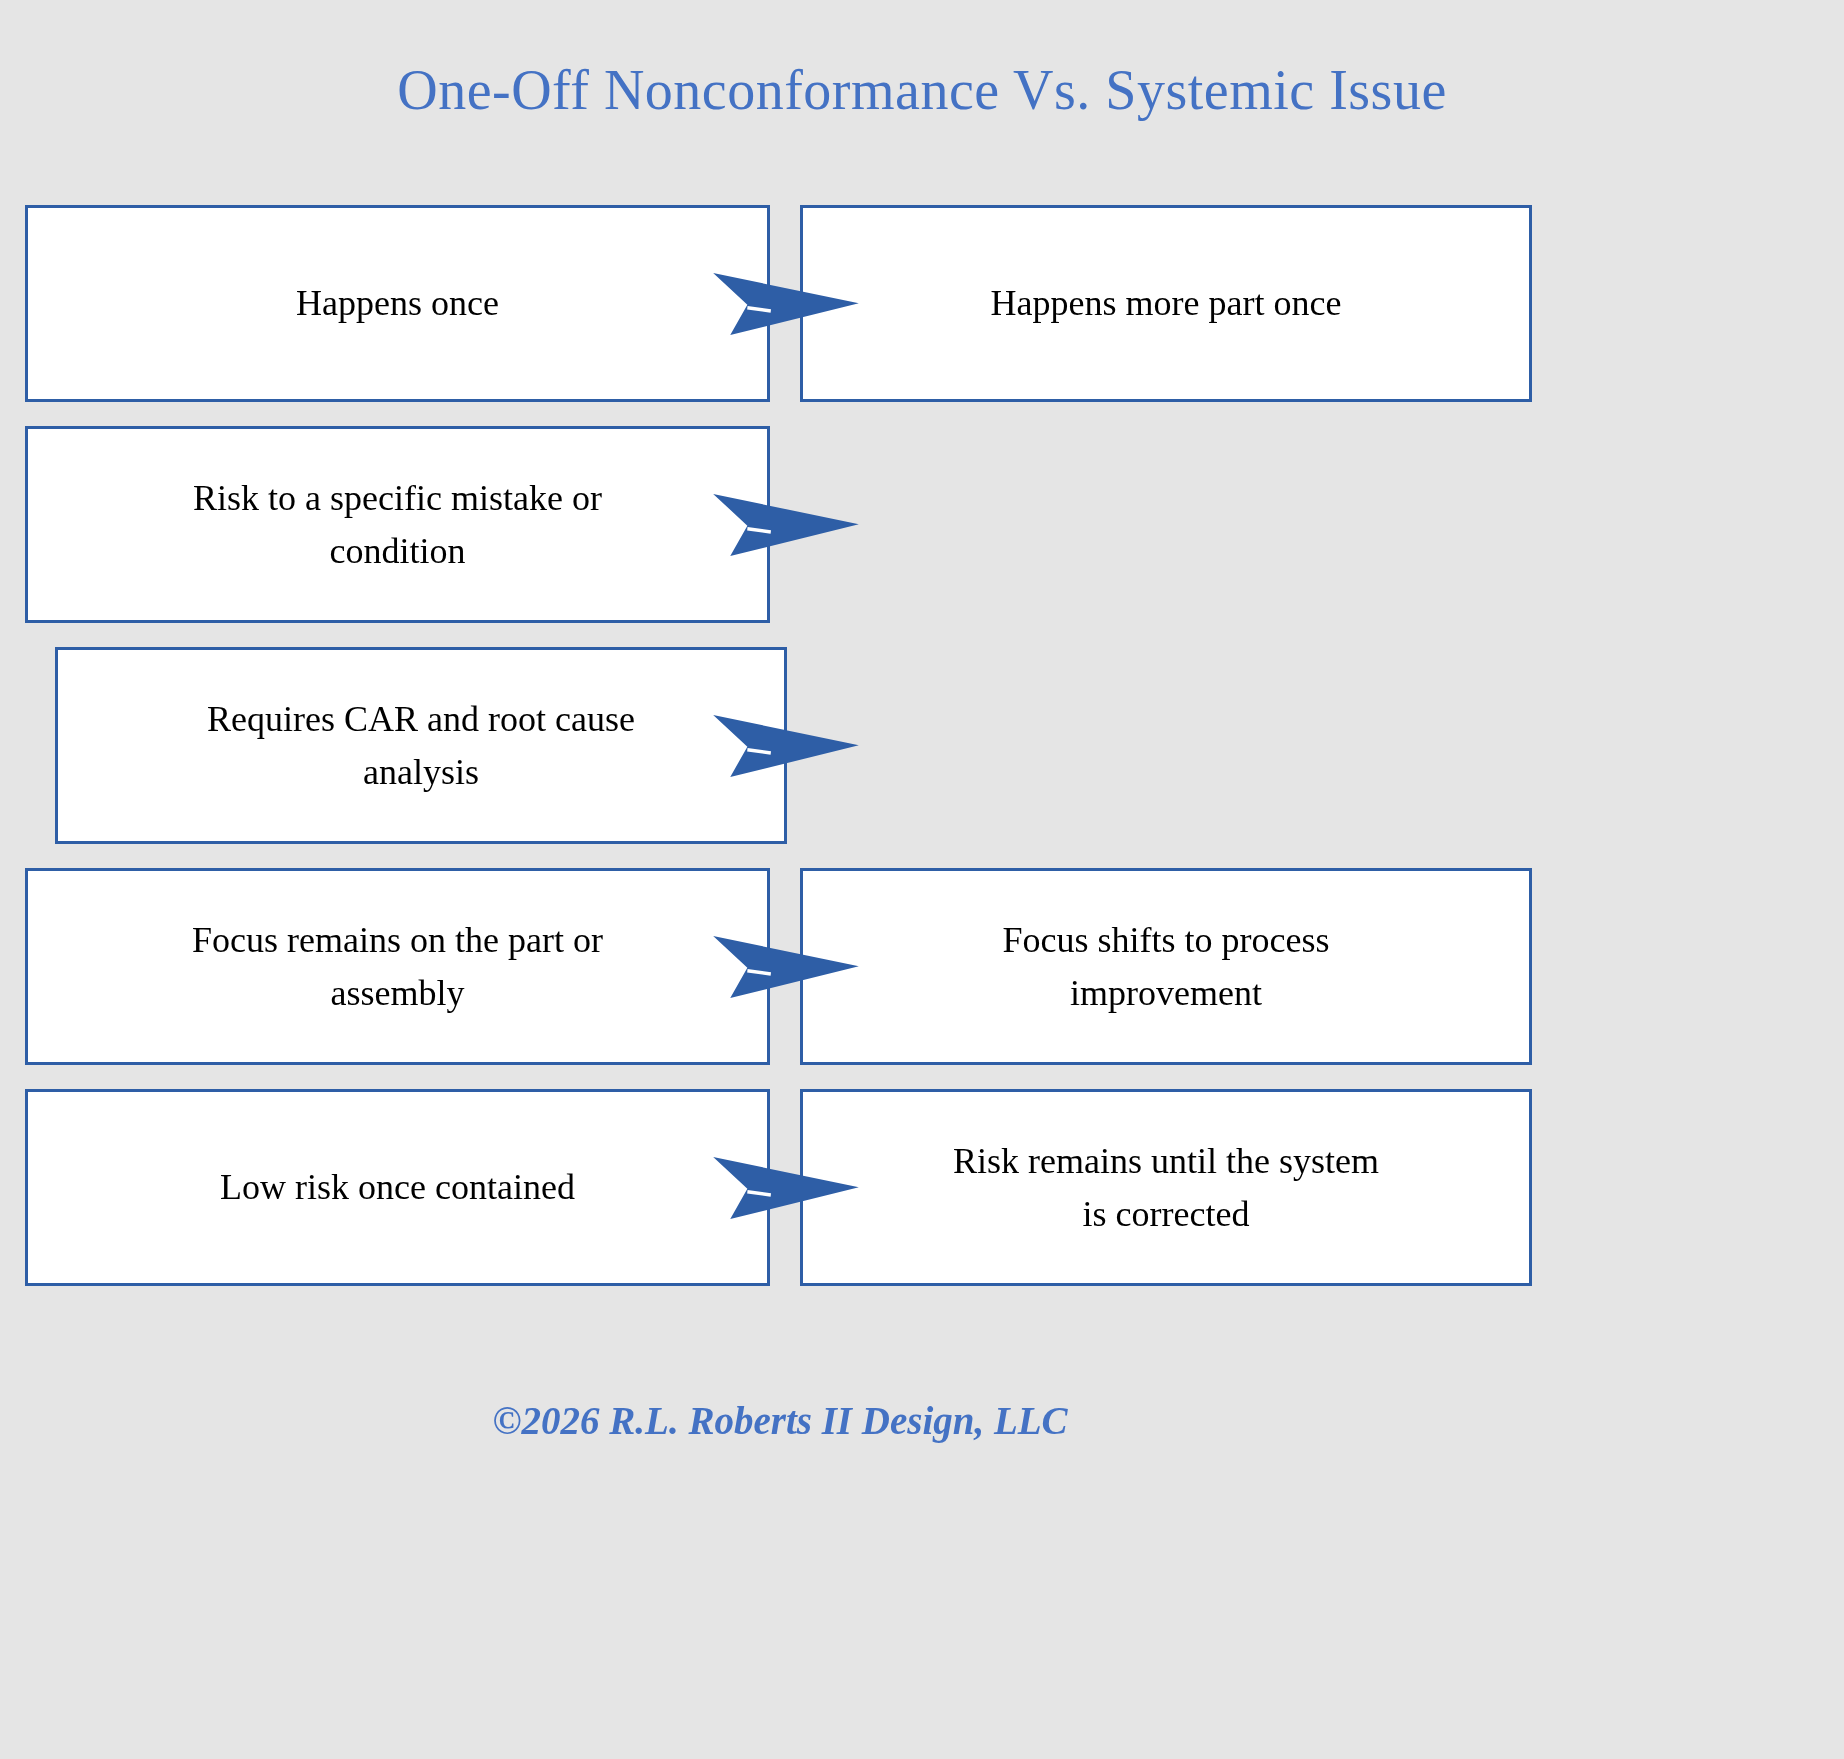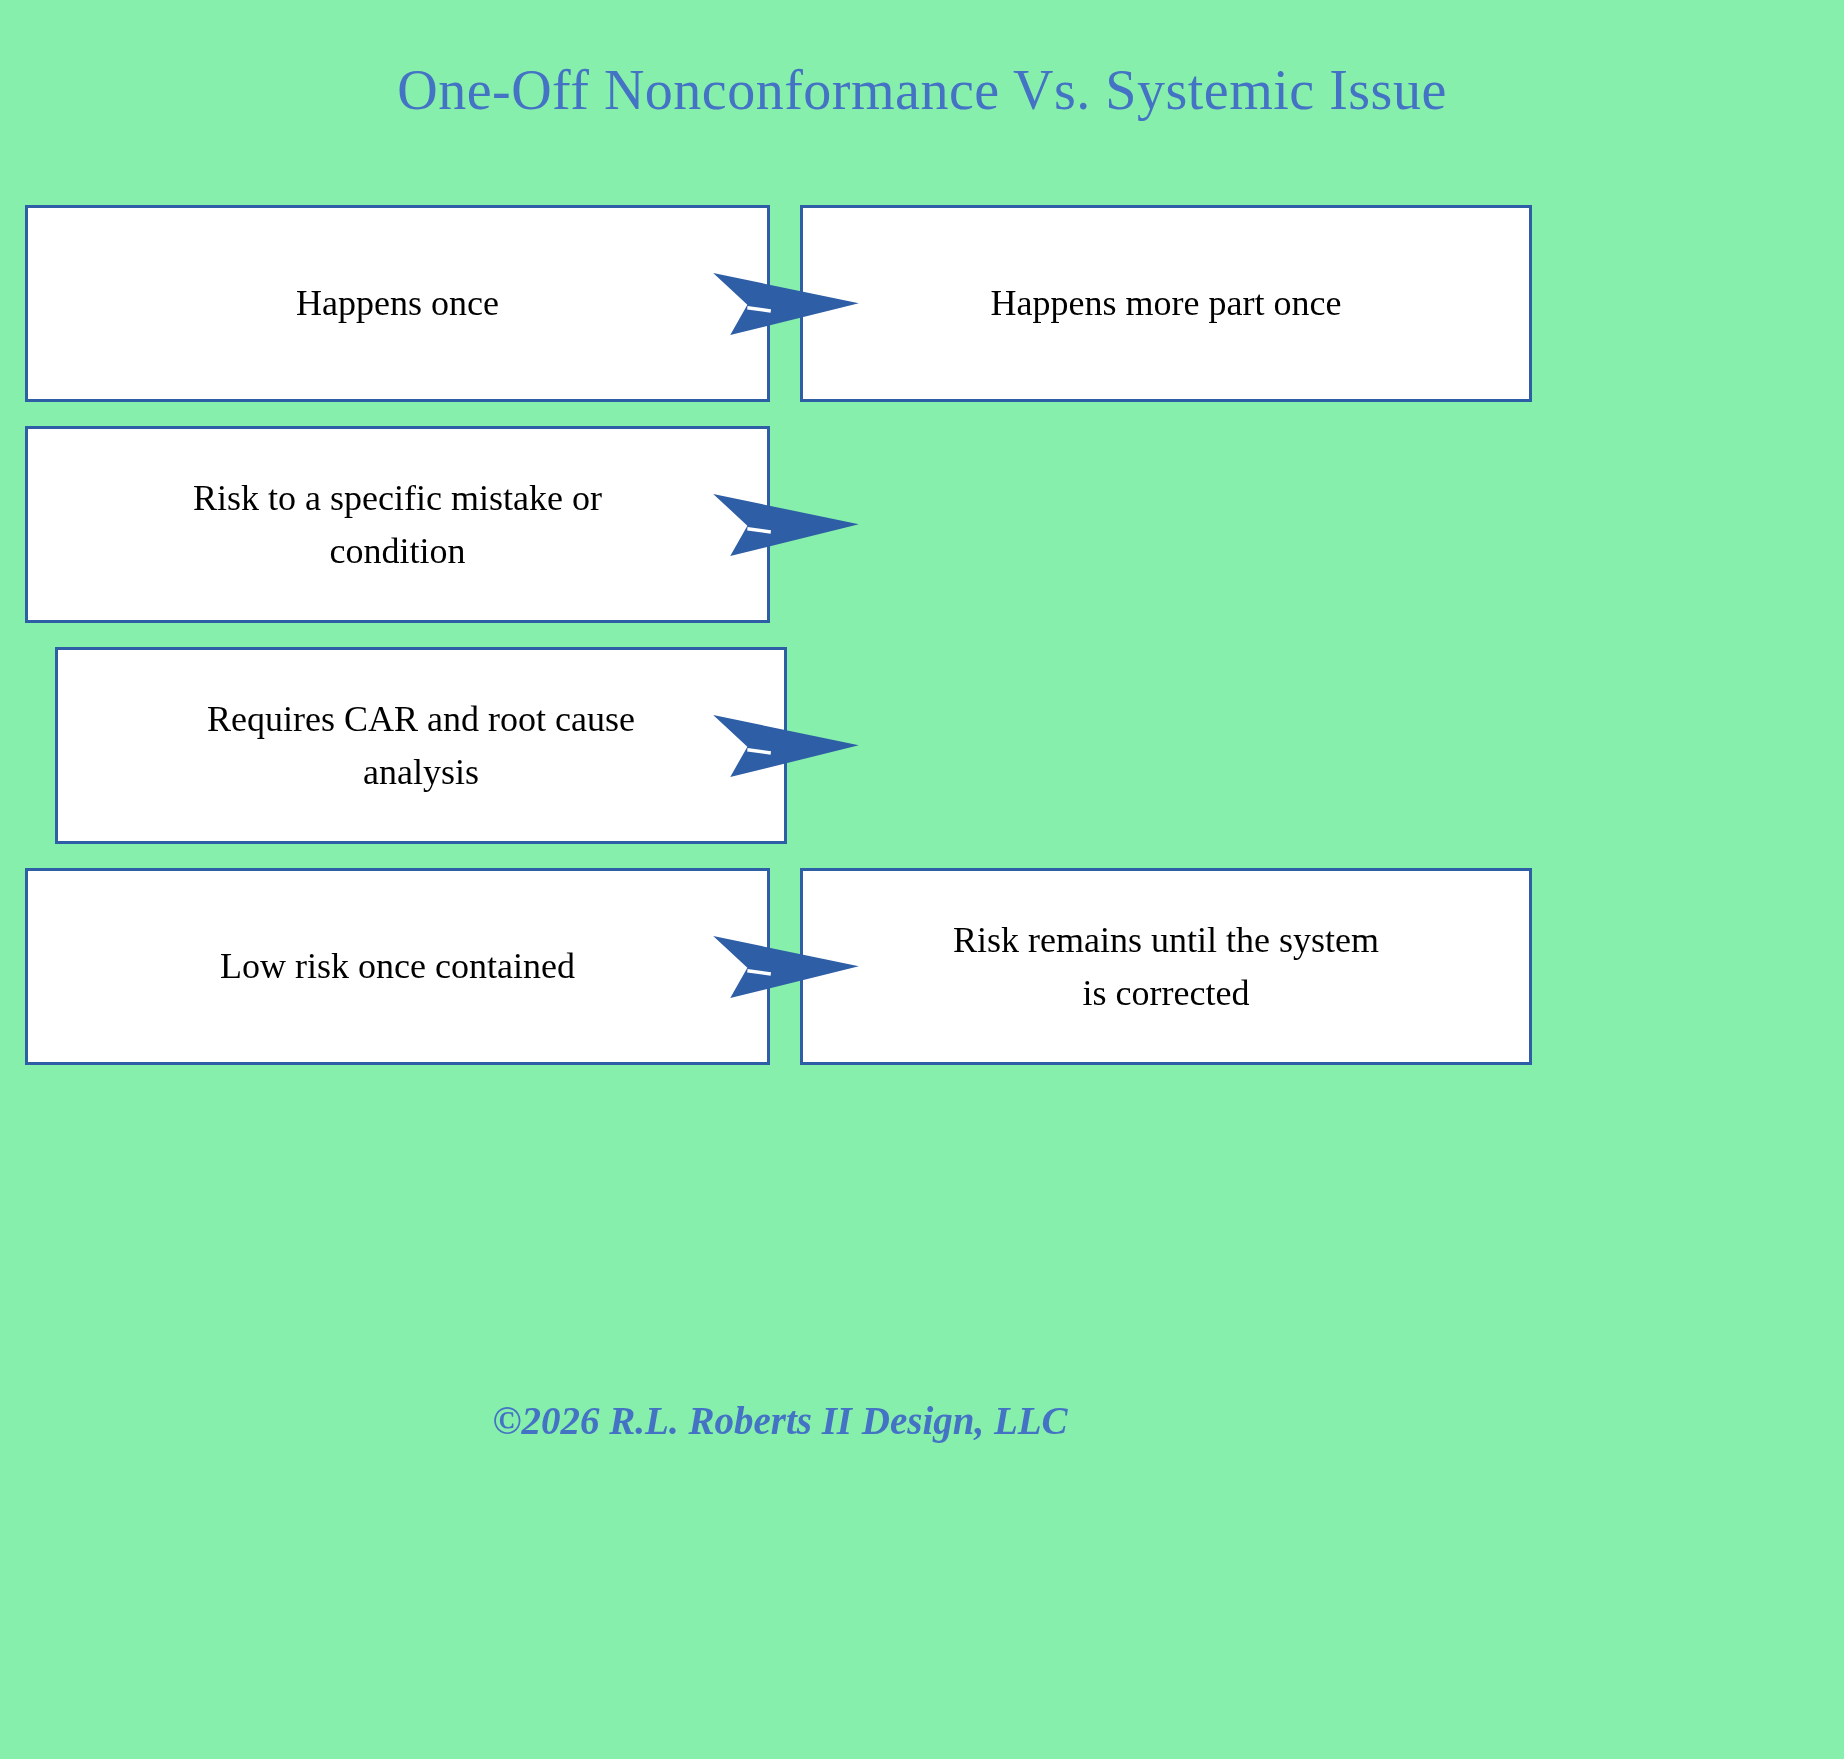--- a/index.html
+++ b/index.html
@@ -5,21 +5,21 @@
   html, body {
     margin: 0;
     padding: 0;
     background: #ffffff;
     font-family: "Liberation Serif", "DejaVu Serif", serif;
   }
   .canvas {
     position: relative;
     width: 1844px;
     height: 1759px;
-    background: #86efac;
+    background: #e5e5e5;
     overflow: hidden;
   }
   .title {
     position: absolute;
     top: 58px;
     left: 0;
     width: 100%;
     text-align: center;
     font-size: 56px;
     color: #4472C4;
@@ -121,20 +121,36 @@
 analysis</span>
       </div>
       <div class="arrow">
         <svg viewBox="0 0 24 12" xmlns="http://www.w3.org/2000/svg">
           <path d="M0.5 1.1 L23.5 5.9 L3.2 10.9 L5.9 6.1 Z" fill="#2E5EA6"></path>
           <path d="M5.9 6.6 L9.6 7.1" stroke="#ffffff" stroke-width="0.55" fill="none"></path>
         </svg>
       </div>
     </div>
 
+    <div class="row">
+      <div class="box box-left">
+        <span class="box-text">Focus remains on the part or
+assembly</span>
+      </div>
+      <div class="box box-right">
+        <span class="box-text">Focus shifts to process
+improvement</span>
+      </div>
+      <div class="arrow">
+        <svg viewBox="0 0 24 12" xmlns="http://www.w3.org/2000/svg">
+          <path d="M0.5 1.1 L23.5 5.9 L3.2 10.9 L5.9 6.1 Z" fill="#2E5EA6"></path>
+          <path d="M5.9 6.6 L9.6 7.1" stroke="#ffffff" stroke-width="0.55" fill="none"></path>
+        </svg>
+      </div>
+    </div>
 
     <div class="row">
       <div class="box box-left">
         <span class="box-text">Low risk once contained</span>
       </div>
       <div class="box box-right">
         <span class="box-text">Risk remains until the system
 is corrected</span>
       </div>
       <div class="arrow">

